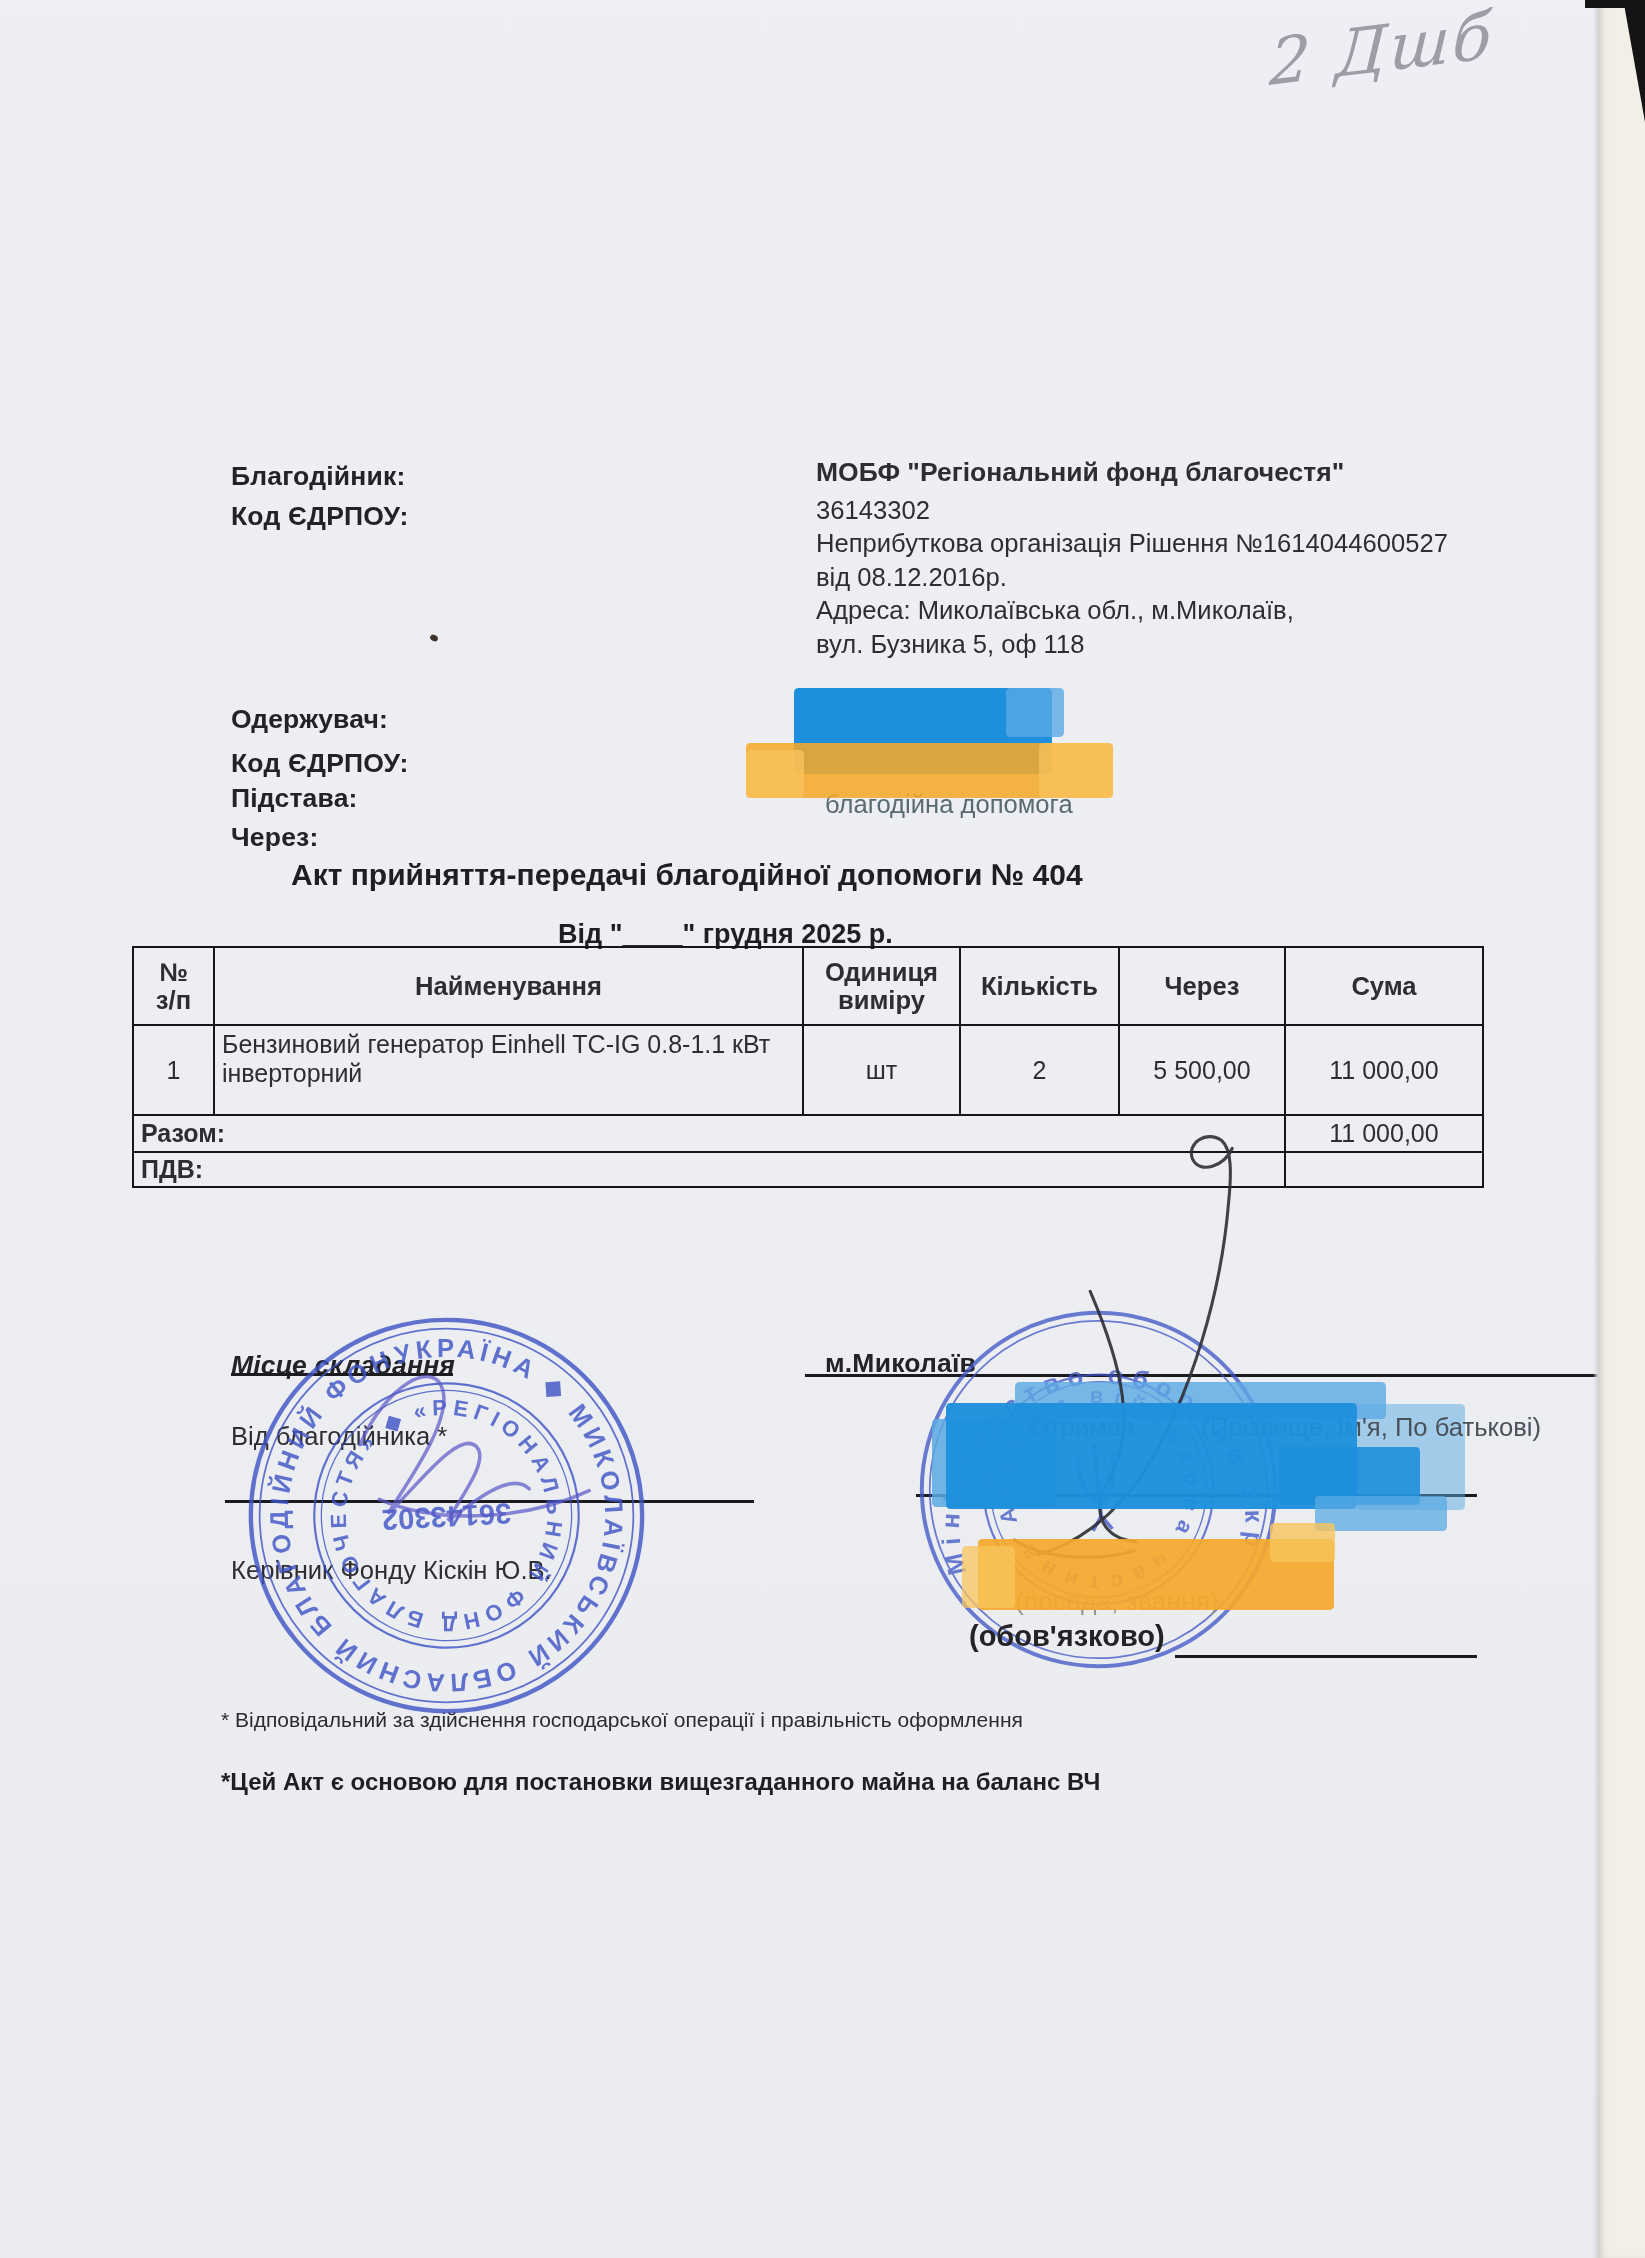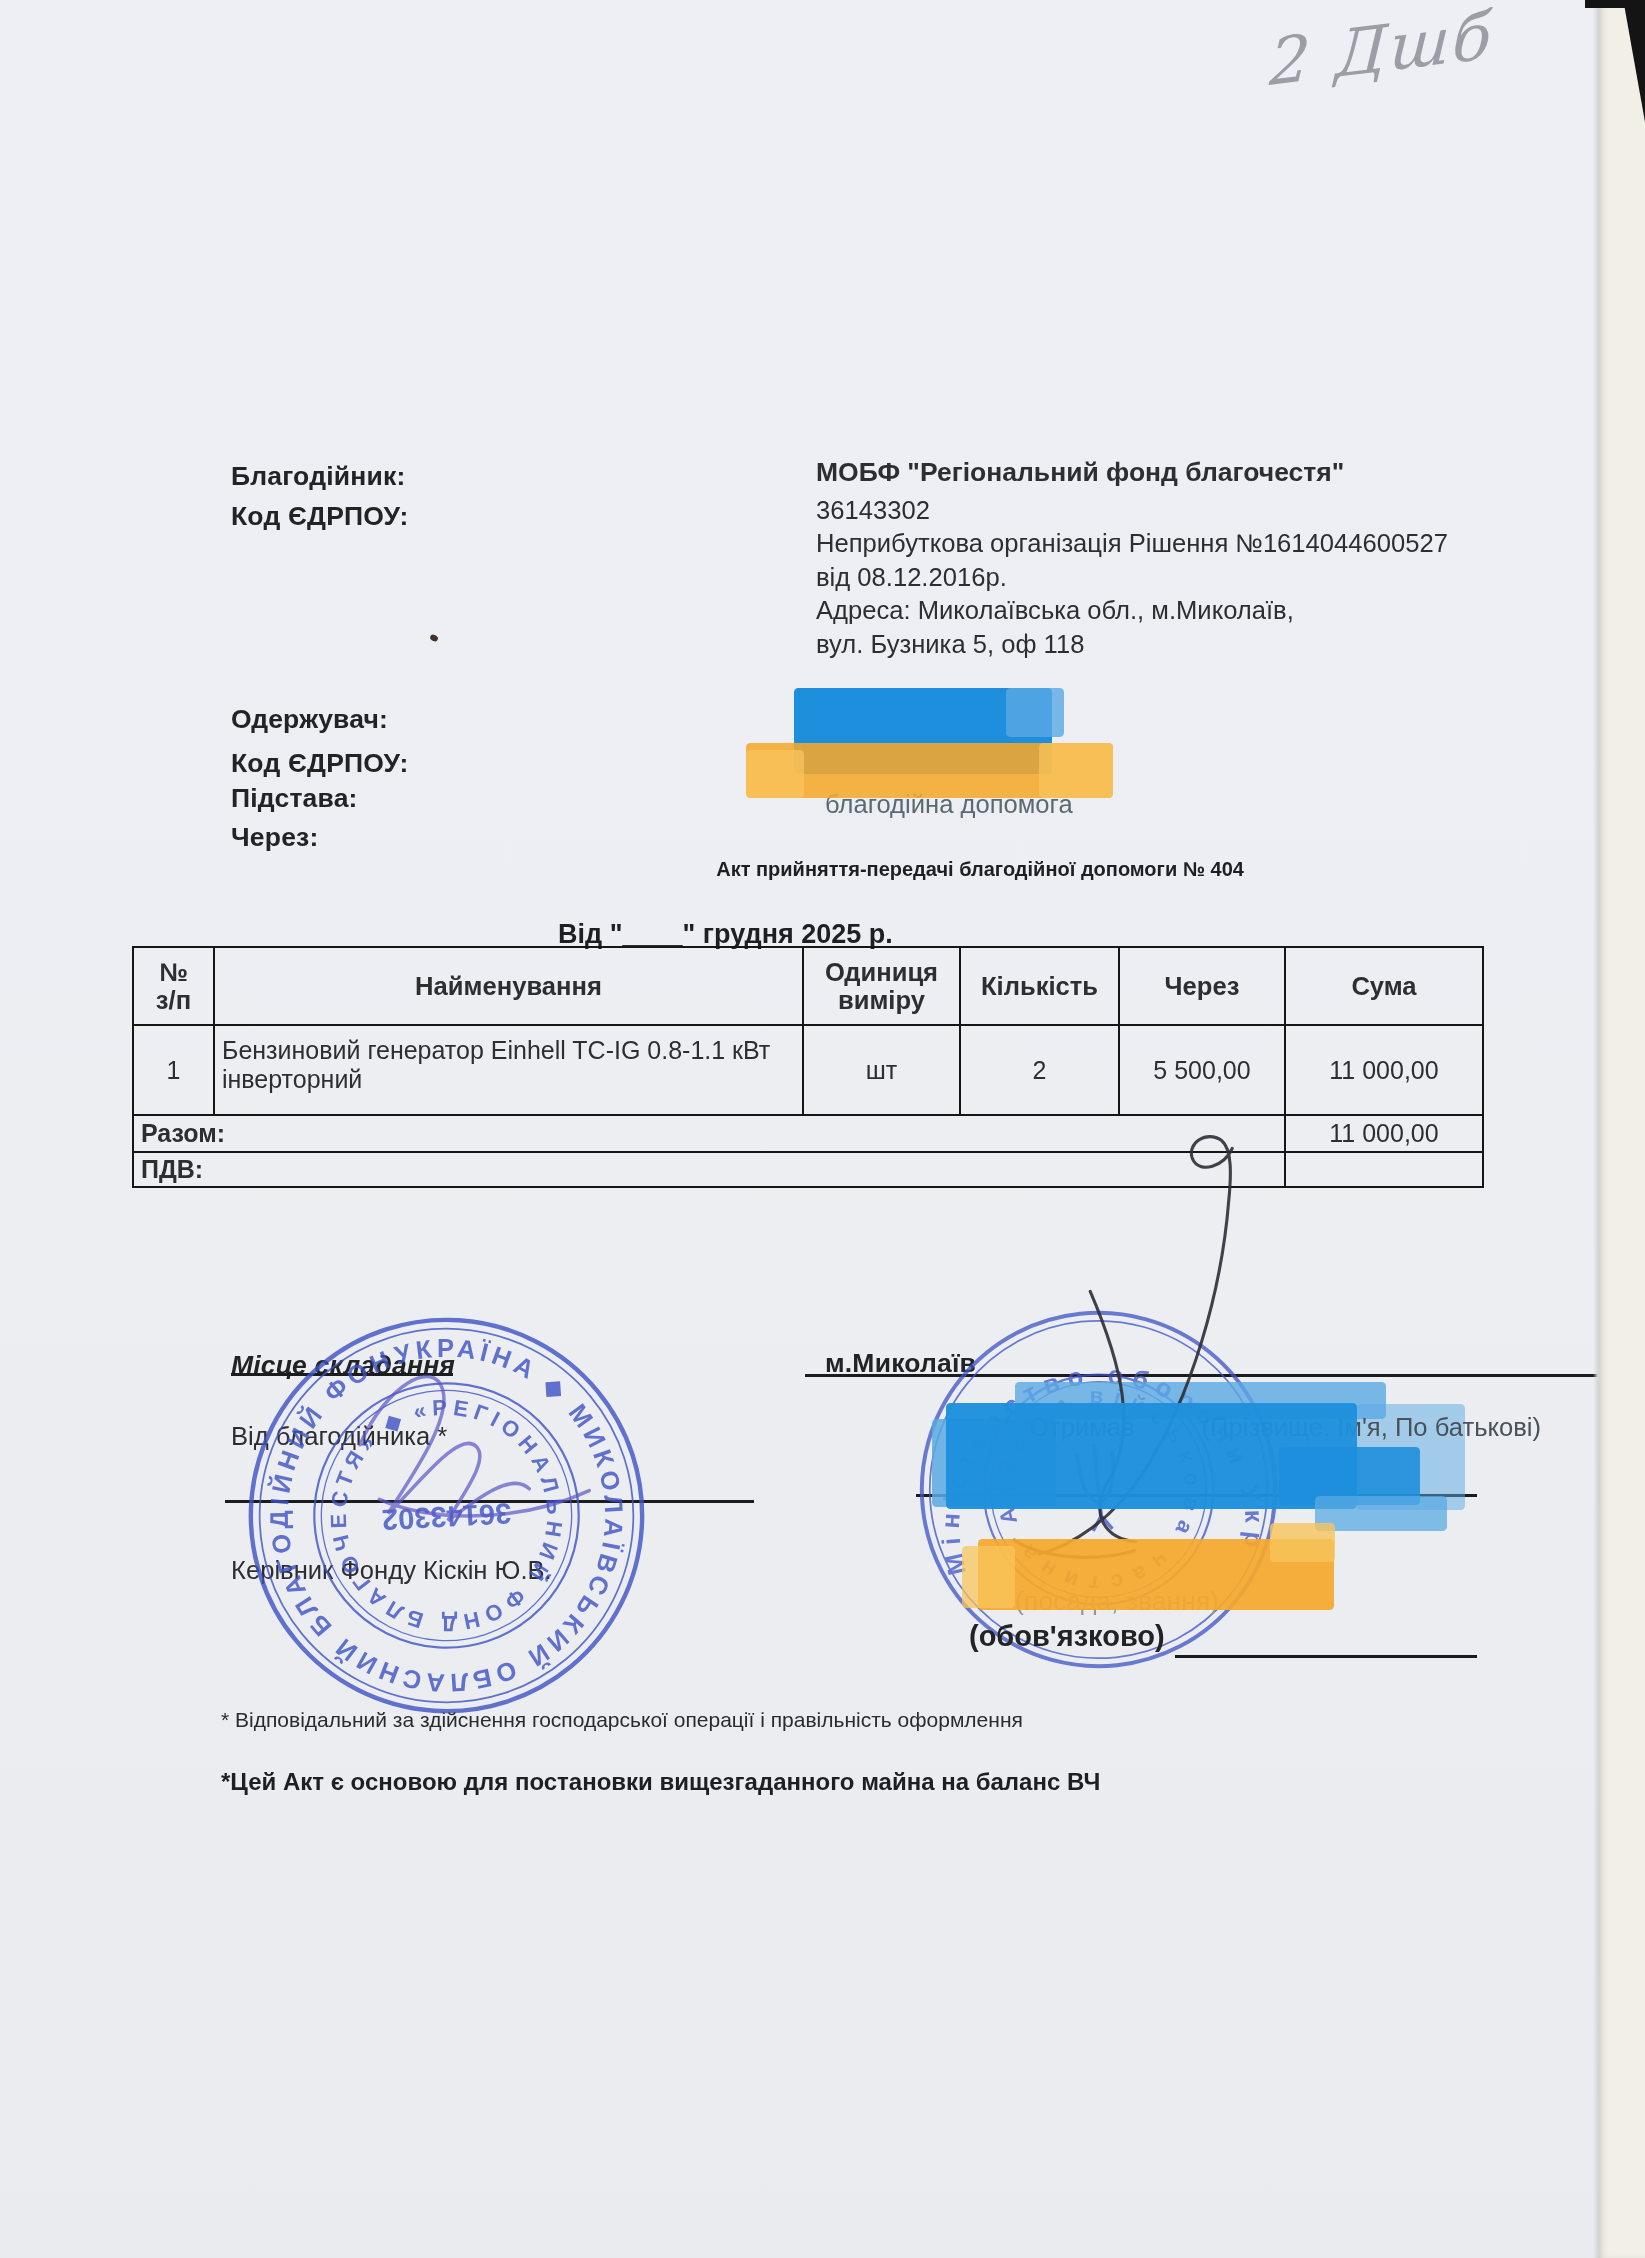--- a/index.html
+++ b/index.html
@@ -57,21 +57,21 @@
   <div class="abs lbl" style="left:231px;top:783px;">Підстава:</div>
   <div class="abs lbl" style="left:231px;top:822px;">Через:</div>
   <div class="abs txt" style="left:825px;top:790px;color:#5a6a72;">благодійна допомога</div>
 
   <div class="redact blue-d" style="left:794px;top:688px;width:258px;height:86px;z-index:5;"></div>
   <div class="redact blue-l" style="left:1006px;top:688px;width:58px;height:49px;opacity:.8;z-index:5;"></div>
   <div class="redact yellow-d" style="left:746px;top:743px;width:367px;height:55px;opacity:.88;z-index:6;"></div>
   <div class="redact yellow-l" style="left:746px;top:750px;width:58px;height:48px;opacity:.75;z-index:6;"></div>
   <div class="redact yellow-l" style="left:1039px;top:743px;width:74px;height:55px;opacity:.7;z-index:6;"></div>
 
-  <div class="abs" style="left:291px;top:858px;width:953px;text-align:right;font-weight:bold;font-size:20px;color:#1f1f23;">Акт прийняття-передачі благодійної допомоги № 404</div>
+  <div class="abs" style="left:291px;top:858px;width:953px;text-align:left;font-weight:bold;font-size:30px;color:#1f1f23;">Акт прийняття-передачі благодійної допомоги № 404</div>
   <div class="abs" style="left:558px;top:919px;font-weight:bold;font-size:27px;color:#1f1f23;">Від  "____"  грудня  2025 р.</div>
 
   <table id="act-table">
     <colgroup>
       <col style="width:81px">
         <col style="width:589px">
         <col style="width:157px">
       <col style="width:159px">
         <col style="width:166px">
         <col style="width:198px">
@@ -86,21 +86,21 @@
       <td class="hdr">
             <div>Одиниця</div>
             <div>виміру</div>
           </td>
       <td class="hdr">Кількість</td>
       <td class="hdr">Через</td>
       <td class="hdr">Сума</td>
     </tr>
     <tr style="height:90px;">
       <td class="ctr">1</td>
-      <td style="vertical-align:top;padding-top:10px;margin-top:25px;">Бензиновий генератор Einhell TC-IG 0.8-1.1 кВт інверторний</td>
+      <td style="vertical-align:top;padding-top:4px;margin-top:25px;">Бензиновий генератор Einhell TC-IG 0.8-1.1 кВт інверторний</td>
       <td class="ctr">шт</td>
       <td class="ctr">2</td>
       <td class="ctr">5 500,00</td>
       <td class="ctr">11 000,00</td>
     </tr>
     <tr style="height:37px;">
       <td colspan="5" style="font-weight:bold;">Разом:</td>
       <td class="ctr">11 000,00</td>
     </tr>
     <tr style="height:35px;">

